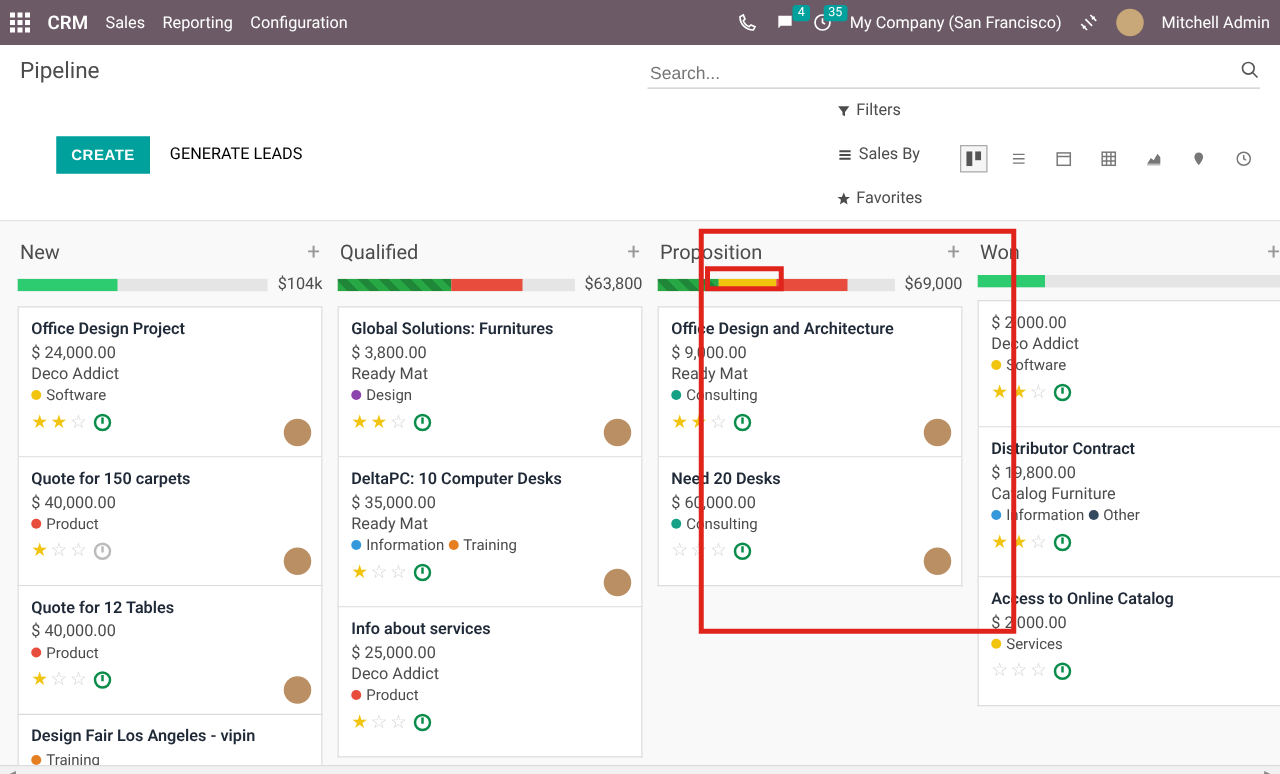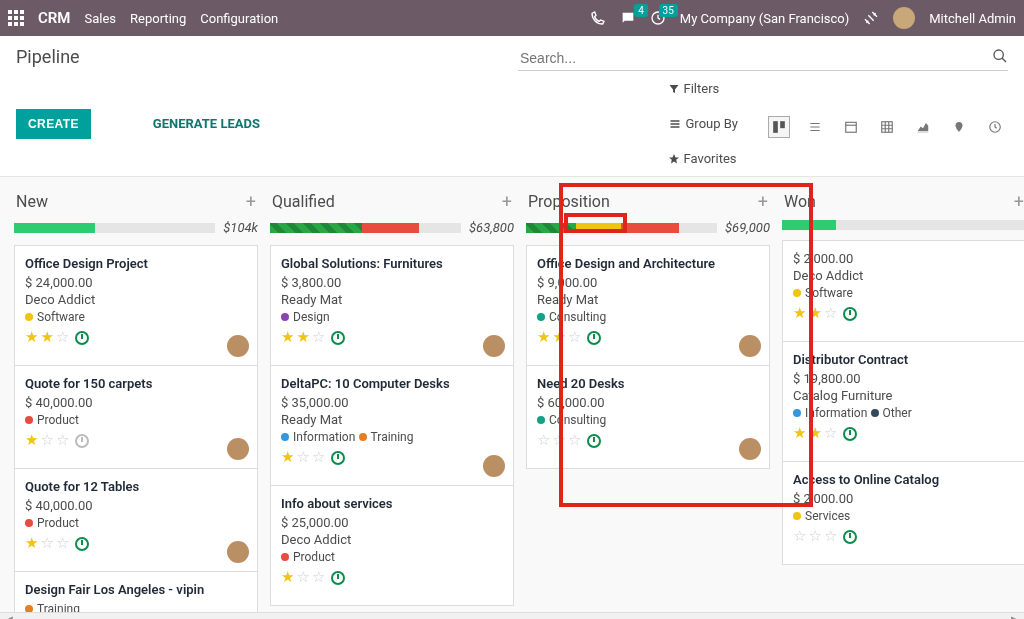--- a/index.html
+++ b/index.html
@@ -16,35 +16,35 @@
   .badge { position:absolute; top:-6px; right:-12px; background:#00a09d; color:#fff; font-size:10px; padding:1px 4px; border-radius:3px; }
   .avatar { width:22px; height:22px; border-radius:50%; background:#c8a878; display:inline-block; }
   
   .control-row { display:flex; align-items:flex-start; padding:10px 16px 4px 16px; gap:12px; }
   .page-title { font-size:18px; color:#4c4c4c; }
   .search-wrap { margin-left:auto; width:490px; }
   .search-input { width:100%; border:none; border-bottom:1px solid #ccc; padding:4px 20px 4px 2px; font-size:14px; outline:none; background:transparent; }
   .search-row { position:relative; }
   .search-row .mag { position:absolute; right:0; top:2px; color:#555; }
   .btn-row { display:flex; align-items:center; padding:6px 16px 10px 16px; gap:16px; }
-  .btn-create { background:#00a09d; color:#fff; border:none; padding:8px 12px; font-weight:700; font-size:12px; letter-spacing:.4px; cursor:pointer; }
-  .link-gen { color:#0f766e; font-weight:700; font-size:13px; cursor:pointer;margin-left:46px; }
+  .btn-create { background:#00a09d; color:#fff; border:none; padding:8px 12px; font-weight:700; font-size:12px; letter-spacing:.4px; cursor:pointer;margin-left:29px; }
+  .link-gen { color:#000000; font-weight:400; font-size:13px; cursor:pointer; }
   .filter-links { margin-left:auto; display:flex; gap:20px; color:#4c4c4c; margin-right:270px;flex-direction:column; }
   .filter-links span { cursor:pointer; display:inline-flex; align-items:center; gap:4px; }
   .view-switch { position:absolute; right:18px; top:116px; display:flex; gap:14px; align-items:center; color:#6b7280; }
   .view-switch .vbtn { width:22px; height:22px; display:flex; align-items:center; justify-content:center; cursor:pointer; }
   .view-switch .vbtn.active { border:1px solid #aaa; background:#f5f5f5; }
   
   .kanban-wrap { position:relative; background:#f9f9f9; border-top:1px solid #e5e5e5; padding:8px 14px 0 14px; height:452px; overflow:hidden; }
   .kanban-scroll { display:flex; gap:12px; }
   .kcol { width:244px; flex:none; }
   .kcol-head { display:flex; align-items:center; padding:6px 2px 6px 2px; }
   .kcol-title { font-size:16px; color:#4c4c4c; flex:1; }
   .kcol-plus { color:#999; font-size:18px; cursor:pointer; }
-  .bar-row { display:flex; align-items:center; gap:8px; margin:2px 0 10px 0;font-style:italic; }
+  .bar-row { display:flex; align-items:center; gap:8px; margin:2px 0 10px 0; }
   .bar { flex:1; height:10px; background:#e5e5e5; display:flex; overflow:hidden; }
   .bar .g { background:#2ecc71; }
   .bar .y { background:#f1c40f; }
   .bar .r { background:#e74c3c; }
   .bar .stripe { background:repeating-linear-gradient(45deg,#28a745 0 6px,#1e8838 6px 12px); }
   .bar-amt { color:#4c4c4c; font-size:13px; }
   .cards { display:flex; flex-direction:column; gap:0; }
   .card { background:#fff; border:1px solid #dcdcdc; padding:10px 10px 20px 10px; position:relative; }
   .card + .card { border-top:none; }
   .card-title { color:#1f2937; font-weight:600; margin-bottom:4px; }
@@ -140,21 +140,21 @@
     <span>
         <svg width="12" height="12" viewBox="0 0 24 24" fill="#4c4c4c">
           <path d="M3 4h18l-7 9v7l-4-2v-5z"></path>
         </svg>
         <span>Filters</span>
       </span>
     <span>
         <svg width="14" height="12" viewBox="0 0 24 24" fill="#4c4c4c">
           <path d="M3 6h18M3 12h18M3 18h18" stroke="#4c4c4c" stroke-width="3"></path>
         </svg>
-        <span>Group By</span>
+        <span>Sales By</span>
       </span>
     <span>
         <svg width="12" height="12" viewBox="0 0 24 24" fill="#4c4c4c">
           <path d="M12 2l3 7h7l-5.5 4.5L18 21l-6-4-6 4 1.5-7.5L2 9h7z"></path>
         </svg>
         <span>Favorites</span>
       </span>
   </div>
 </div>
 

